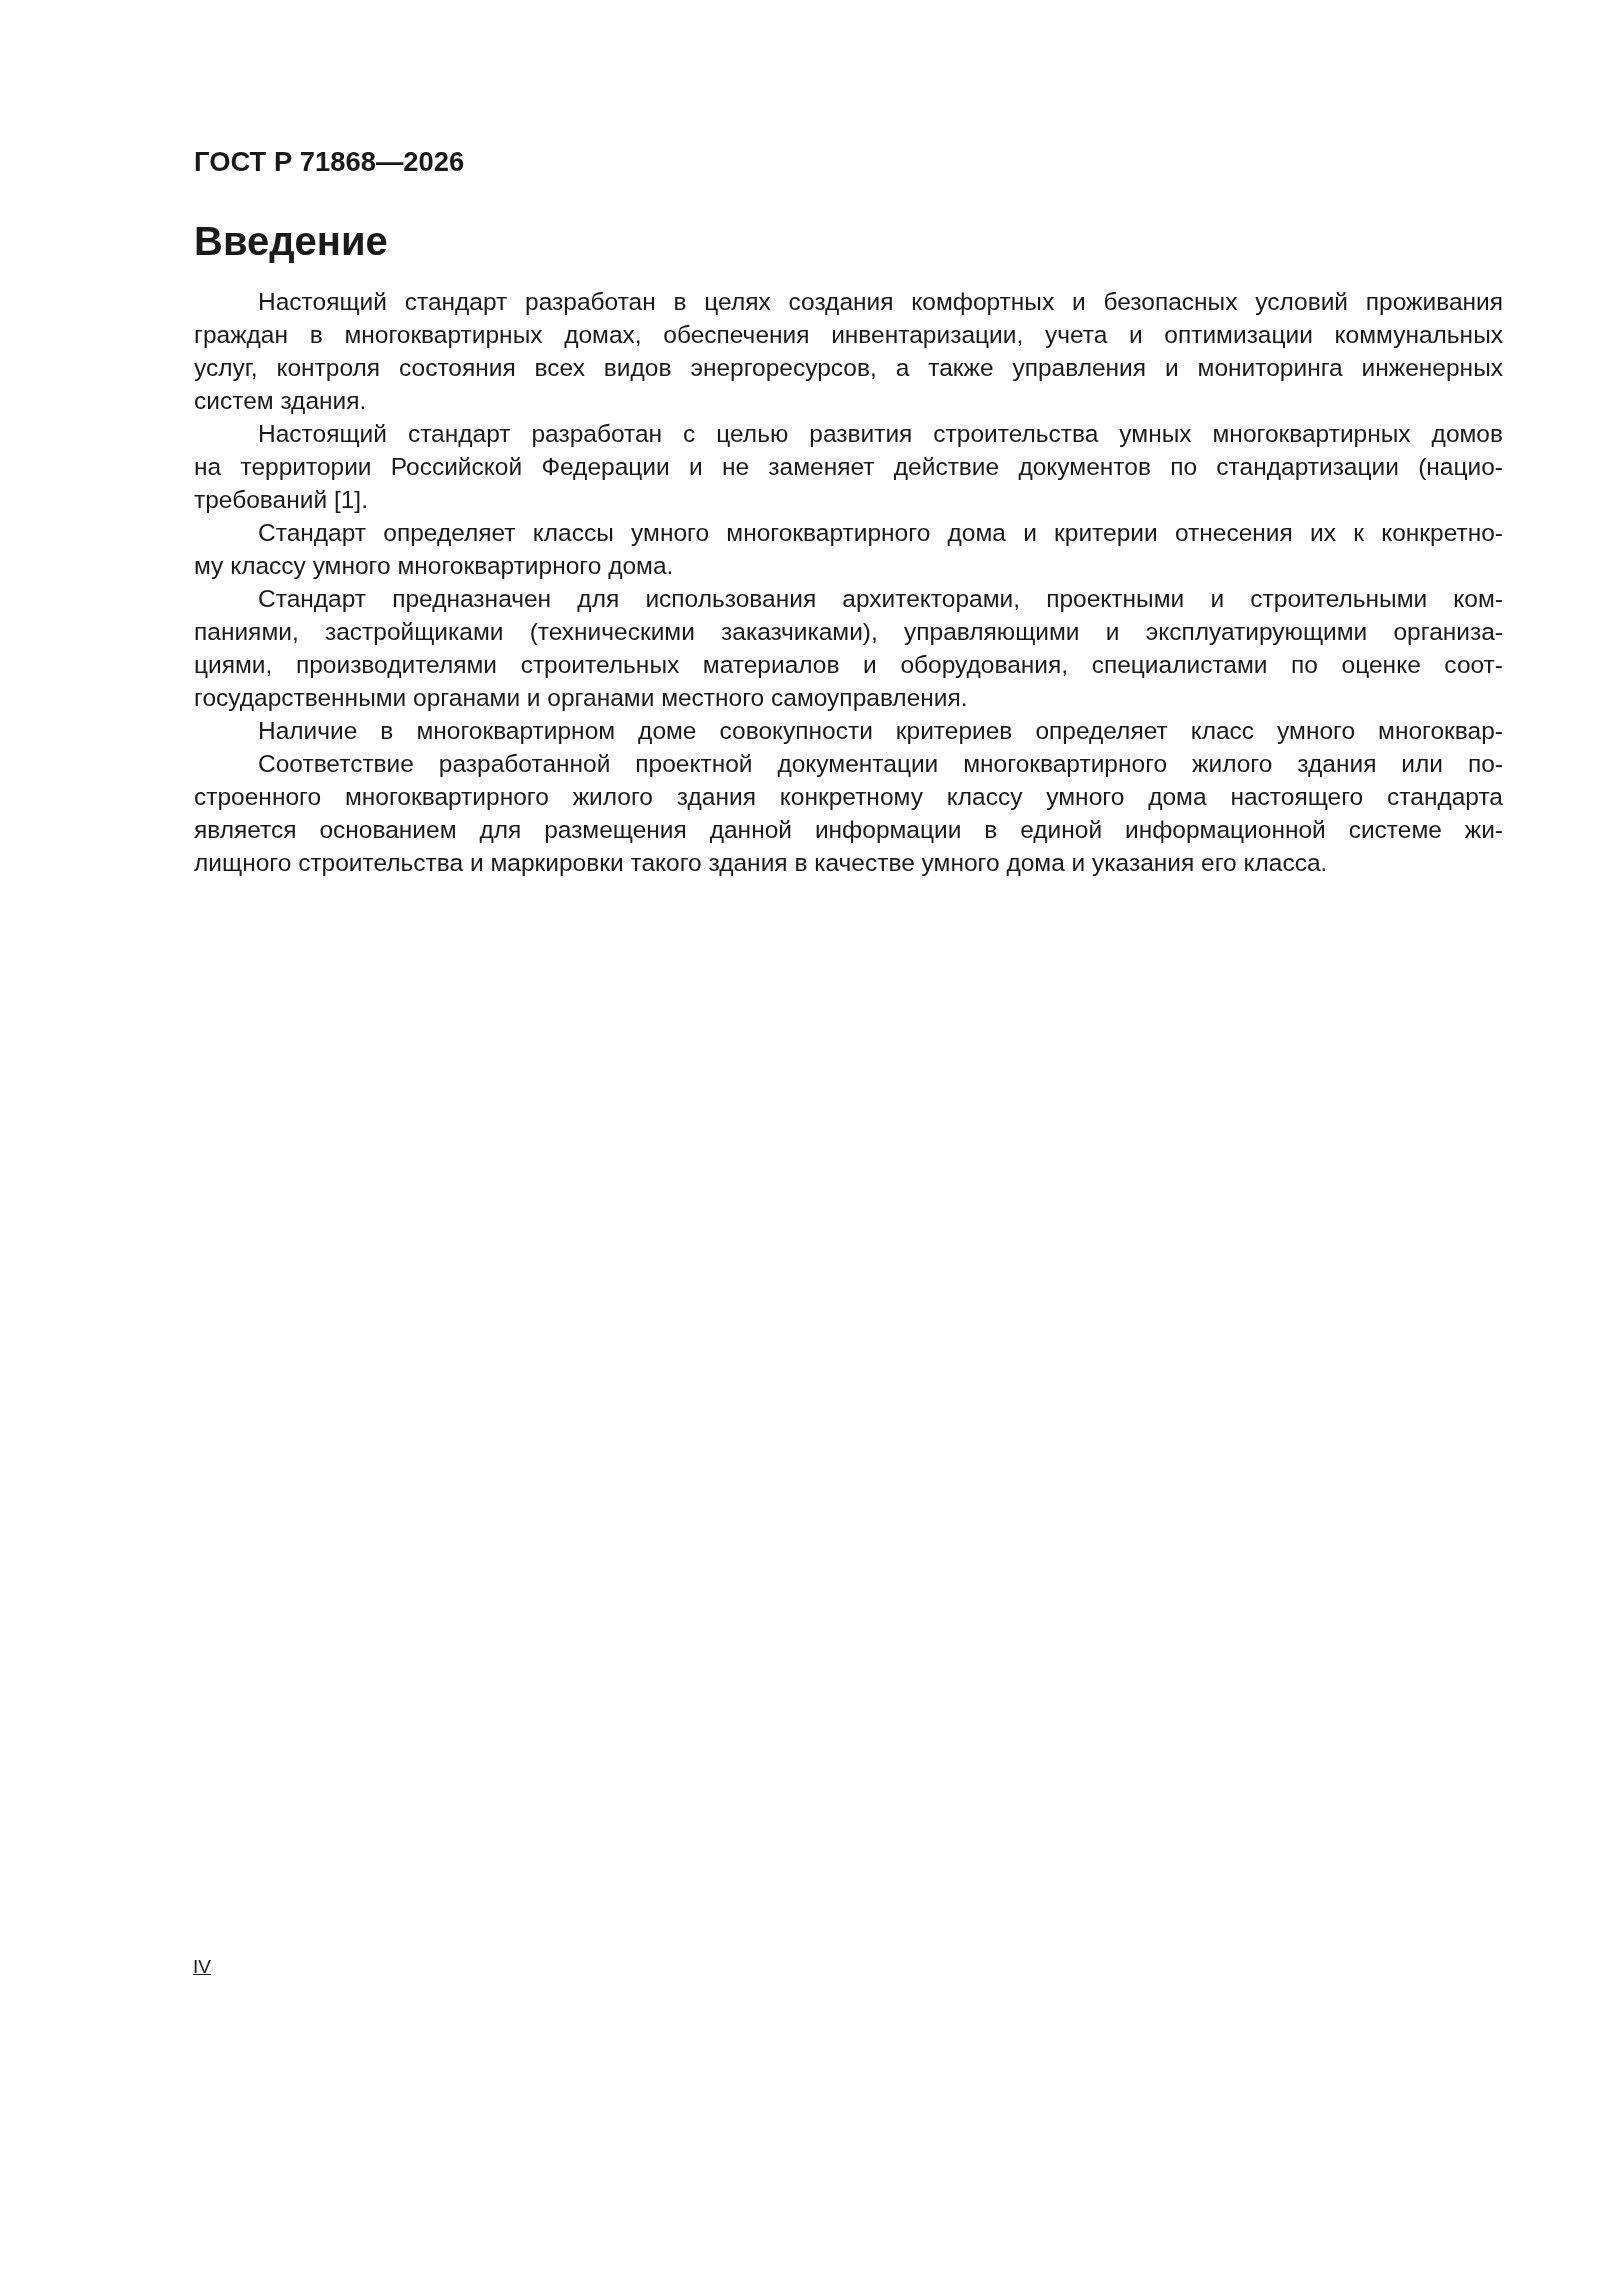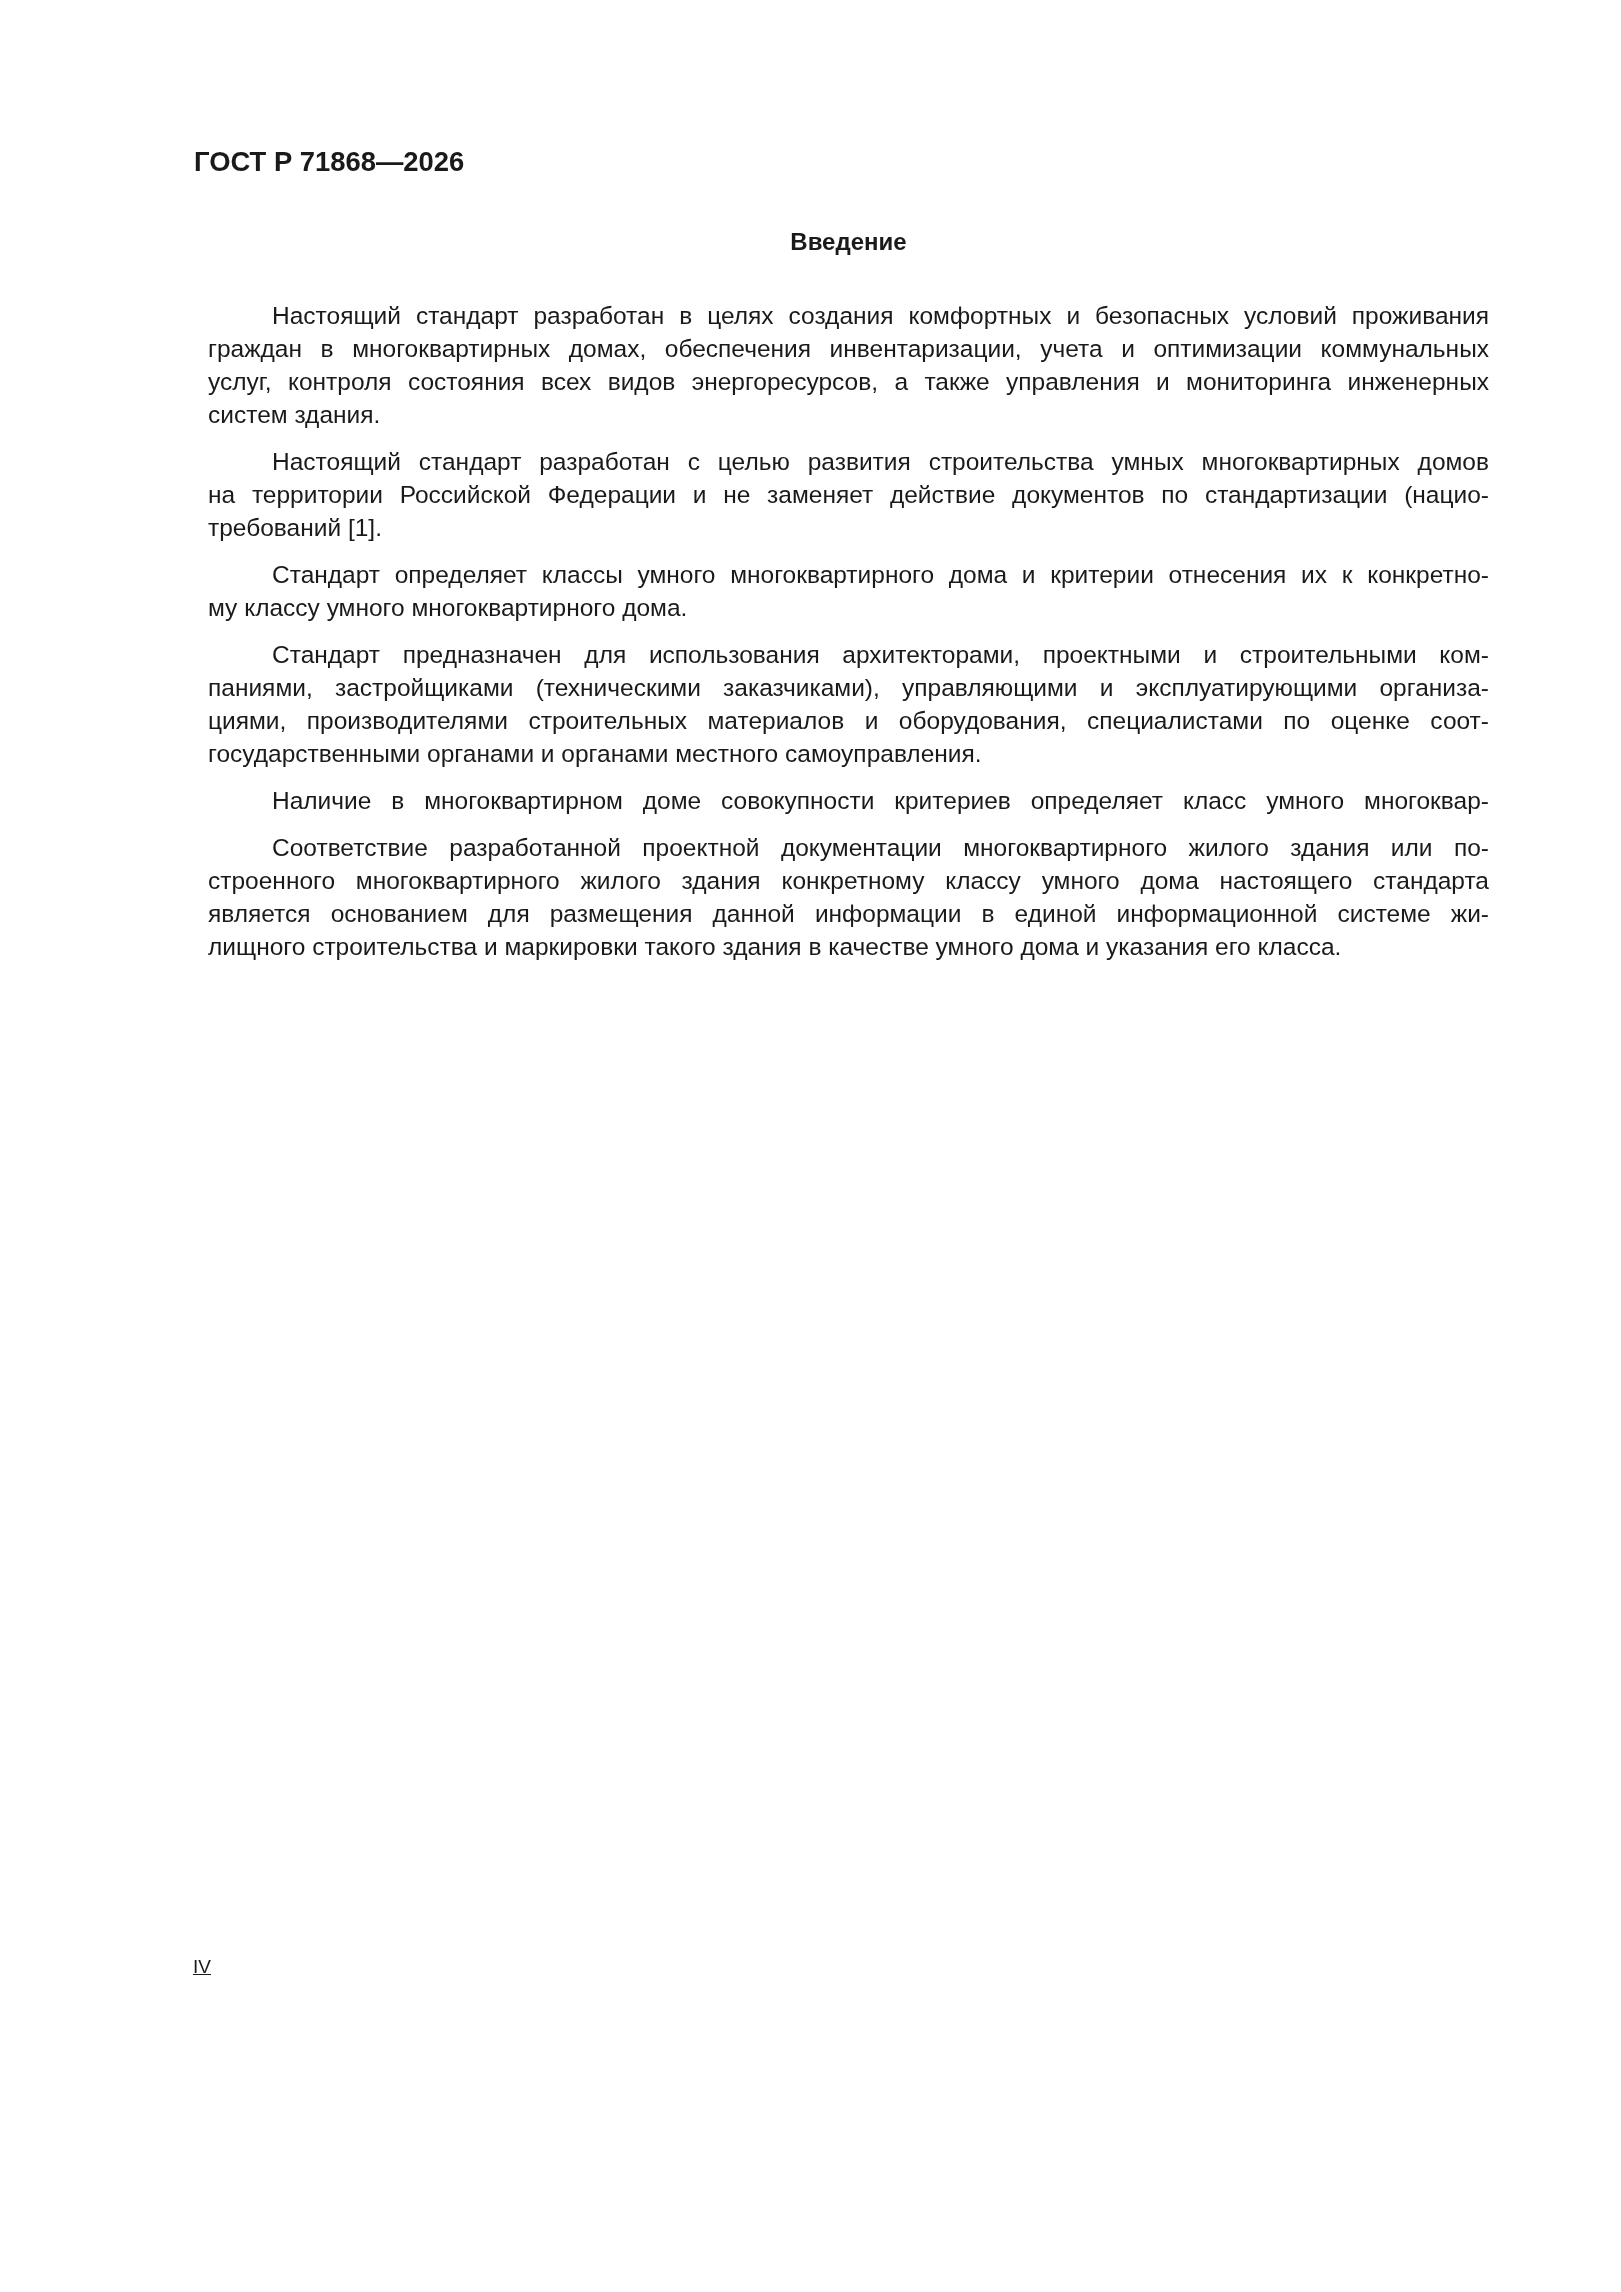--- a/index.html
+++ b/index.html
@@ -24,35 +24,34 @@
     font-weight: bold;
     line-height: 33px;
     white-space: nowrap;
   }
   .section-title {
     position: absolute;
     left: 194px;
     top: 223px;
     width: 1309px;
     margin: 0;
-    font-size: 24px;
+    font-size: 40px;
     font-weight: bold;
     line-height: 37px;
-    text-align: center;
   }
   .body-text {
     position: absolute;
     left: 194px;
     top: 285px;
     width: 1309px;
     font-size: 24.5px;
     line-height: 33px;
   }
   .para {
-    margin: 14px;
+    margin: 0;
   }
   .line {
     text-align: justify;
     text-align-last: justify;
   }
   .line.first {
     text-indent: 64px;
   }
   .line.last {
     text-align-last: left;

